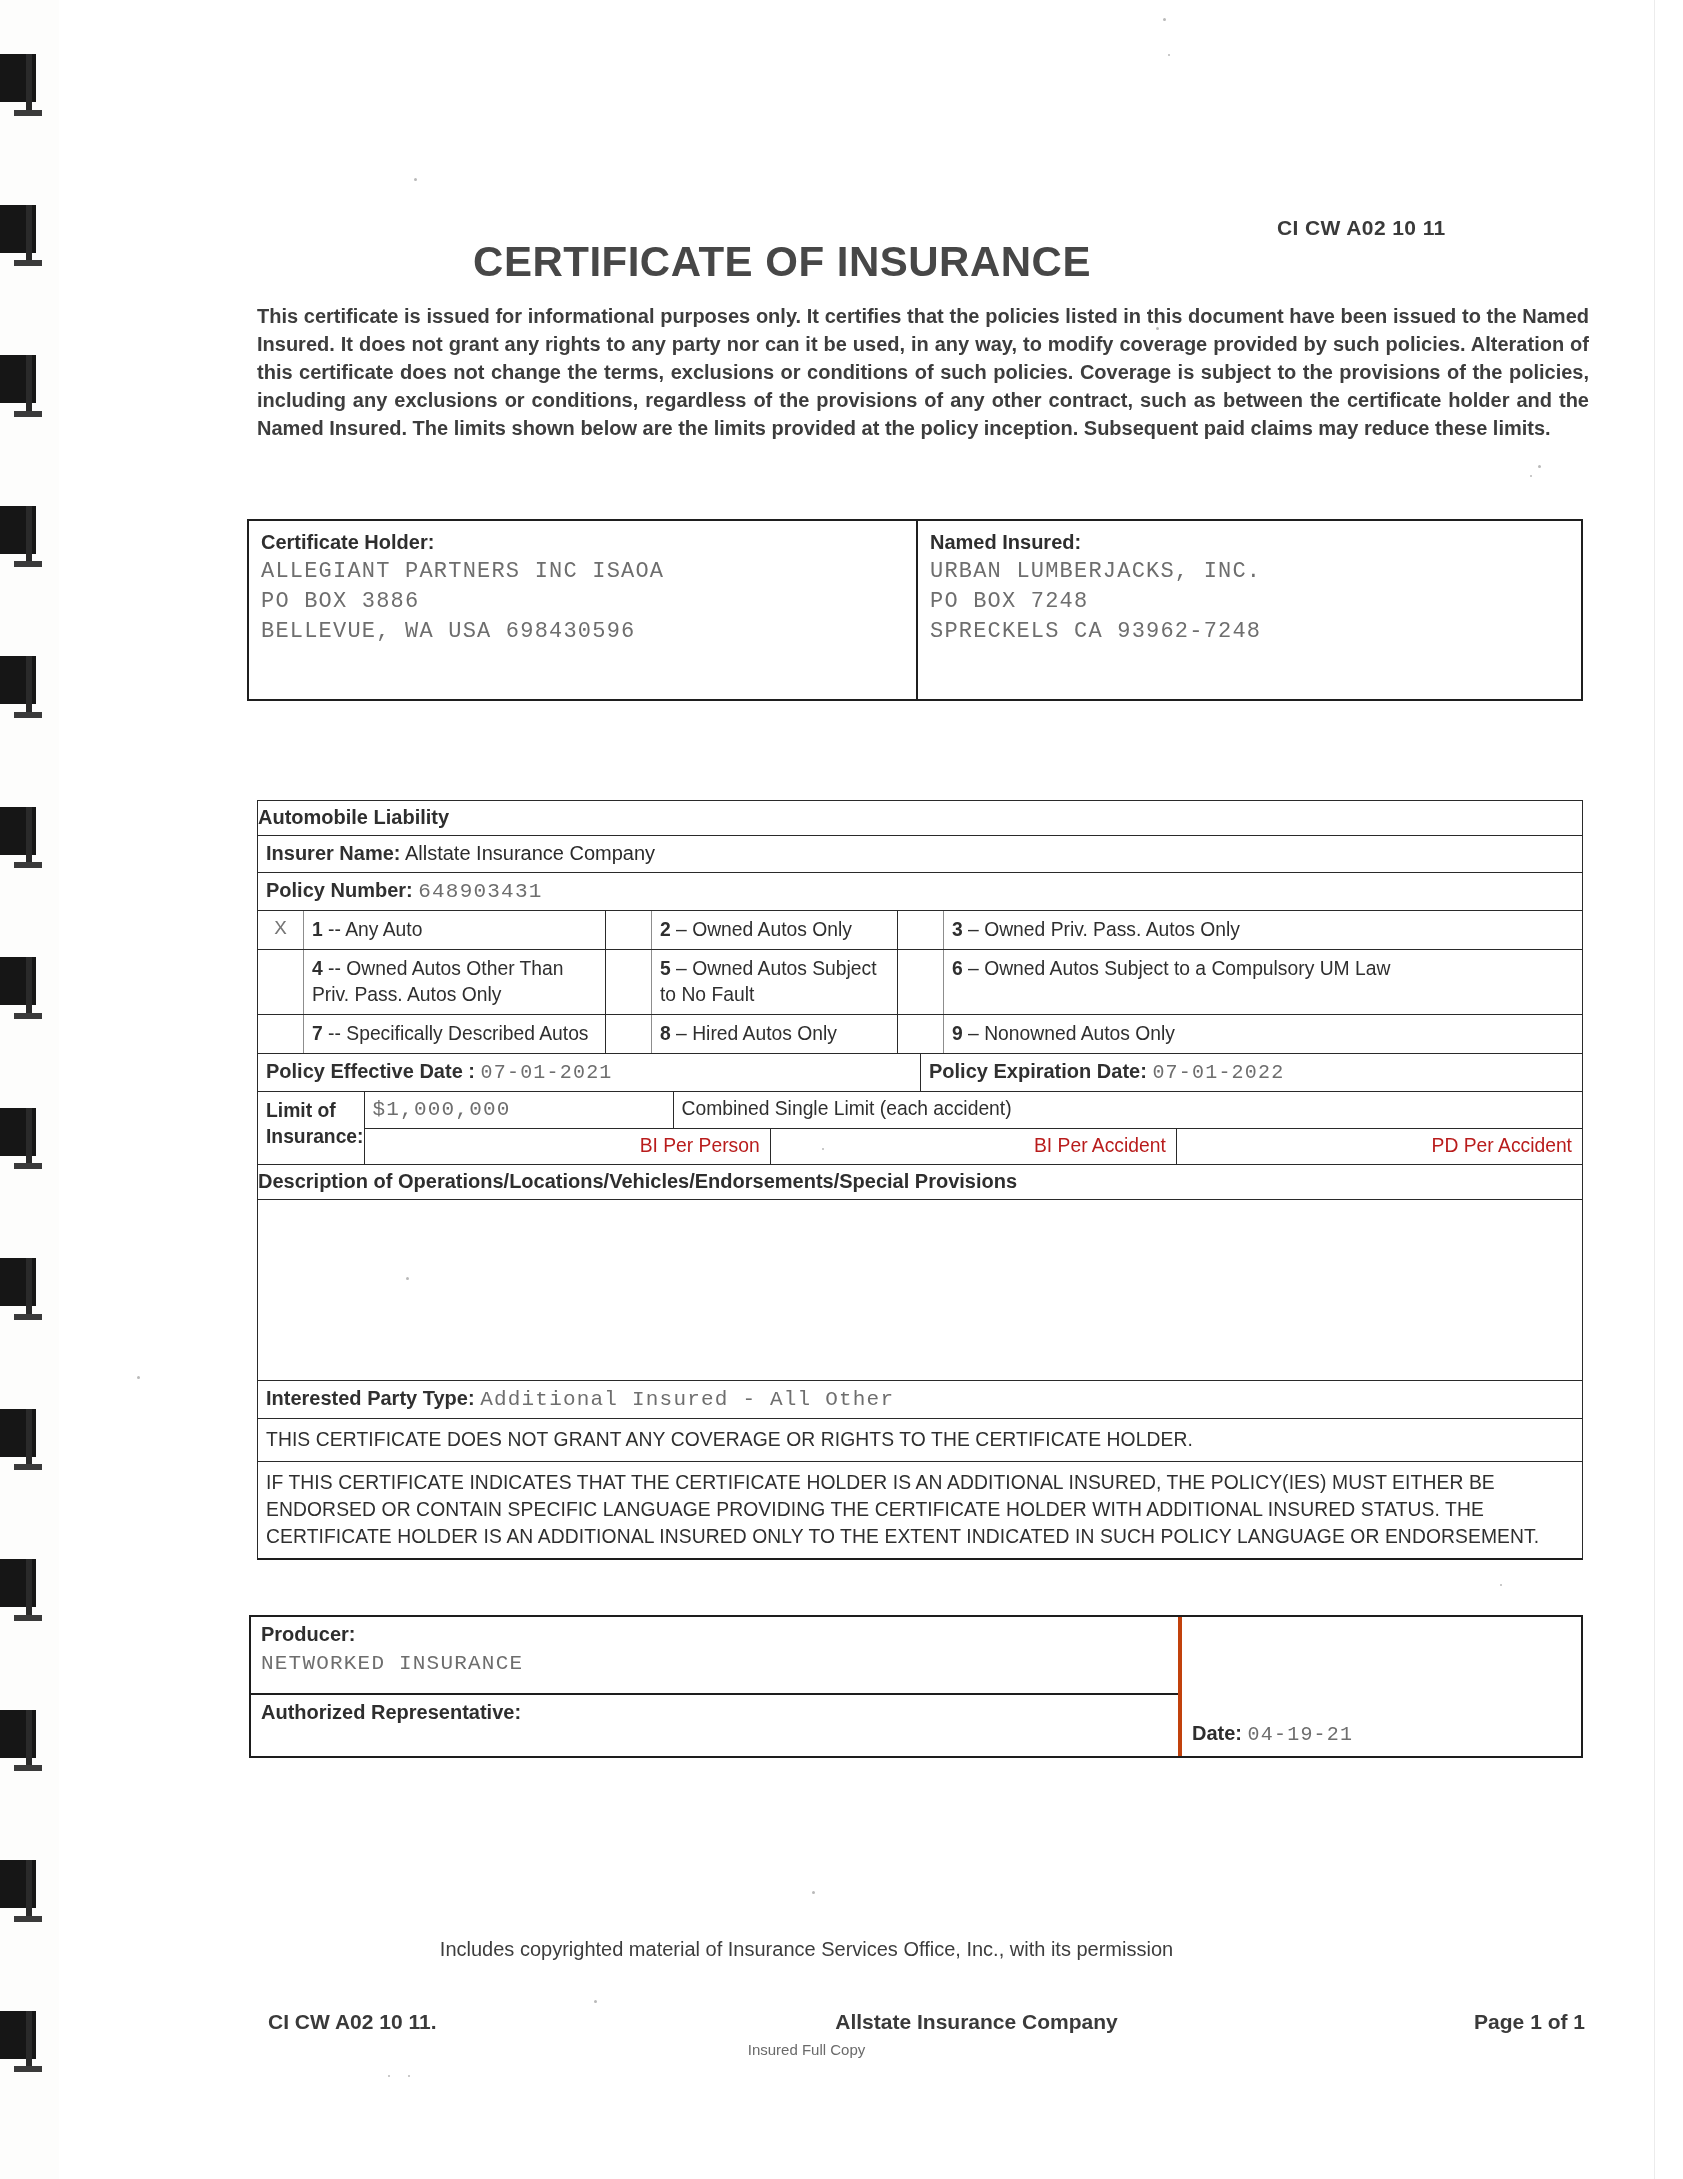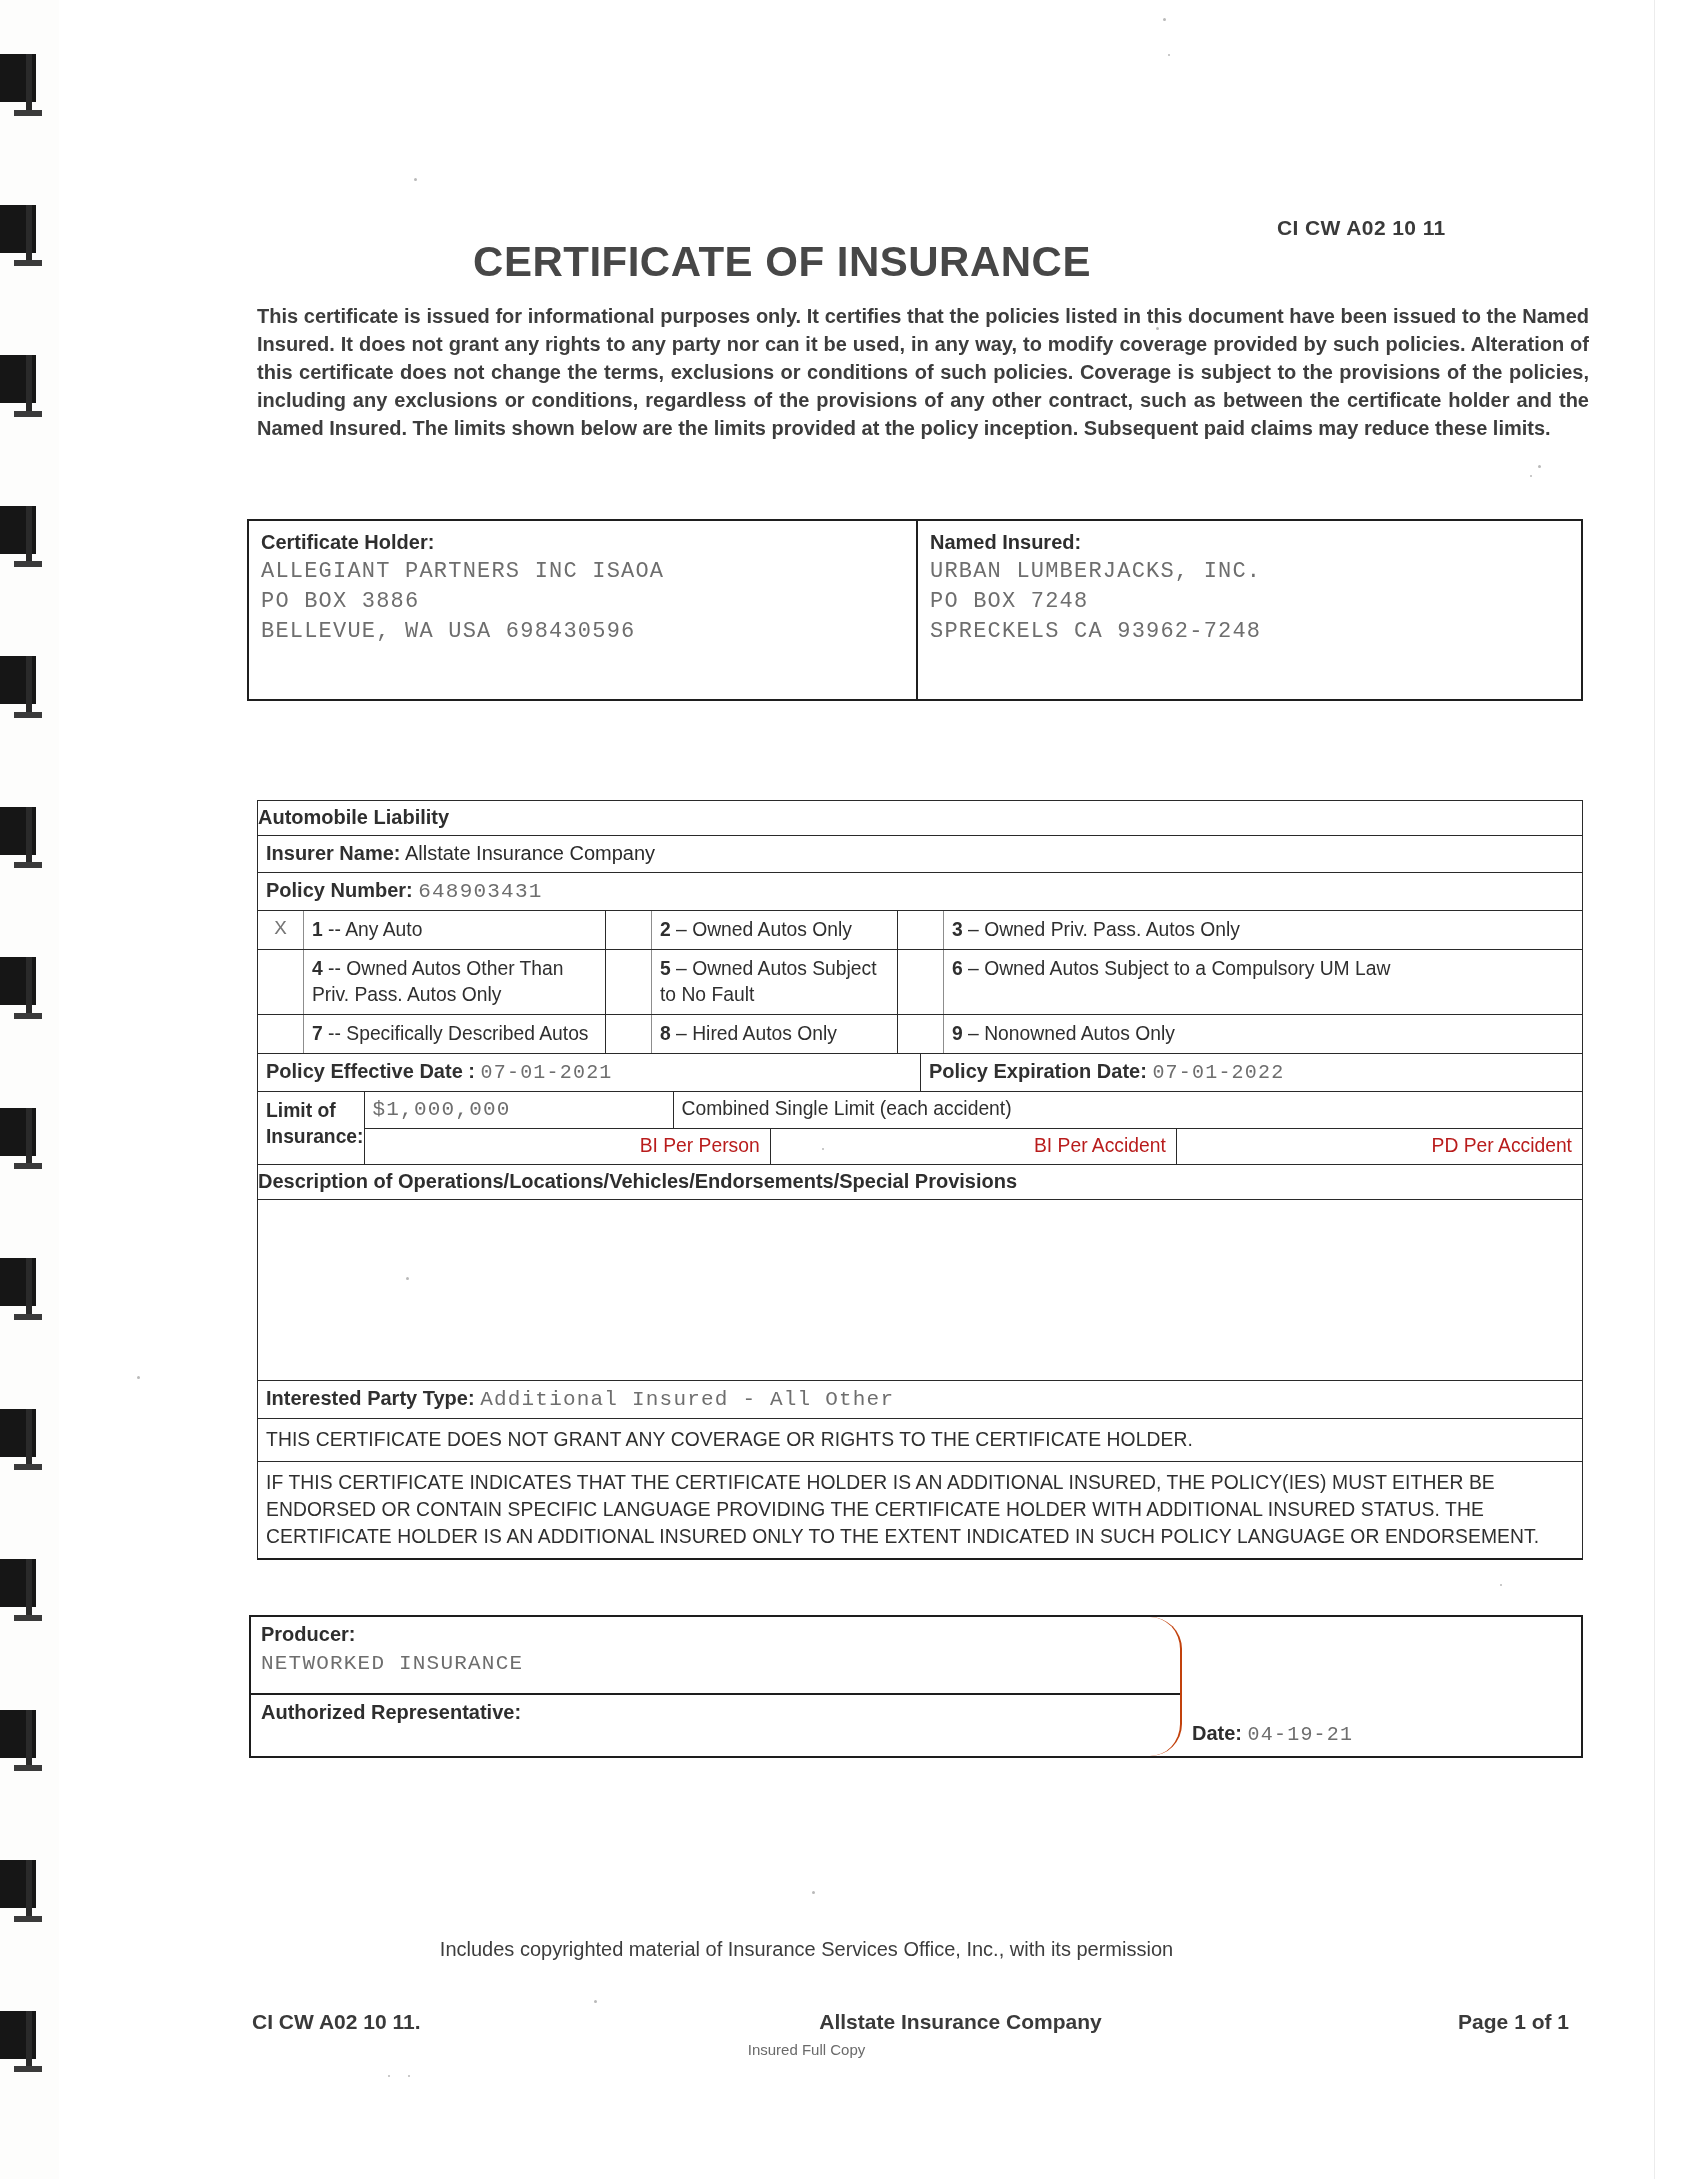--- a/index.html
+++ b/index.html
@@ -267,23 +267,22 @@
     width: 1334px;
     height: 143px;
     border: 2px solid #1d1d1d;
     display: flex;
     box-sizing: border-box;
   }
   .prod-left {
     flex: 0 0 931px;
     display: flex;
     flex-direction: column;
-    border-right: 2px solid #c2410c;
-    box-sizing: border-box;
-    border-radius: 32px;
+    border-right: 4px solid #c2410c;
+    box-sizing: border-box;
   }
   .prod-top {
     flex: 1;
     border-bottom: 2px solid #1d1d1d;
     padding: 6px 0 0 10px;
     box-sizing: border-box;
   }
   .prod-bot {
     flex: 0 0 61px;
     padding: 6px 0 0 10px;
@@ -307,21 +306,21 @@
     position: absolute;
     left: 0; right: 0;
     top: 1938px;
     text-align: center;
     font-size: 20px;
     color: #3d3d3d;
     padding-right: 129px;
   }
   #footer-row {
     position: absolute;
-    left: 193px;
+    left: 209px;
     top: 2010px;
     width: 1317px;
     display: flex;
     align-items: flex-end;
     font-size: 21px;
     font-weight: bold;
     color: #3a3a3a;
   }
   #footer-left { flex: 0 0 416px; }
   #footer-mid { flex: 1; text-align: center; padding-right: 59px; }

